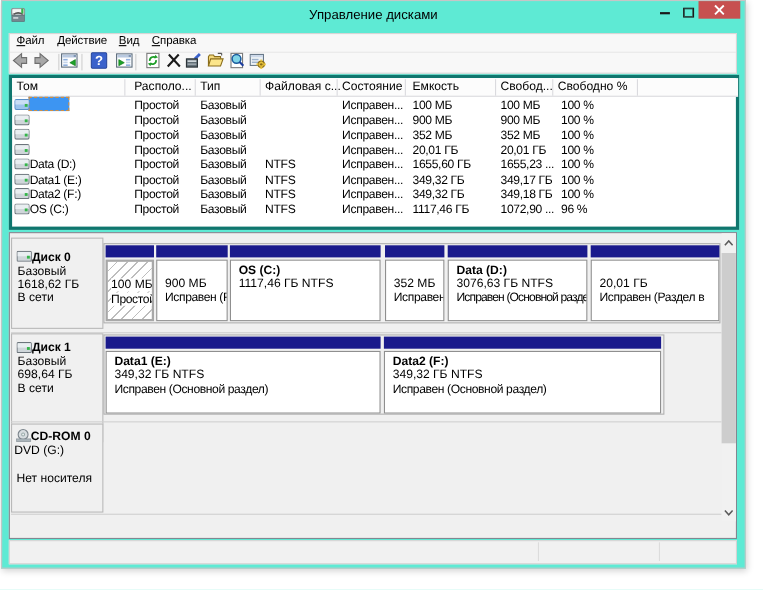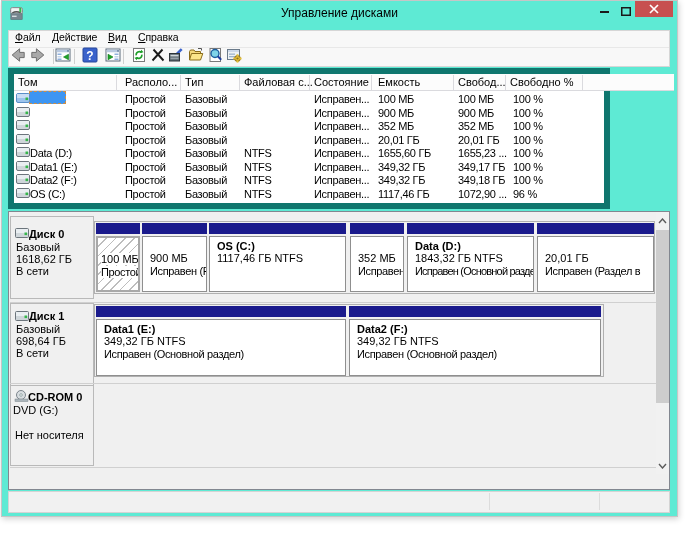--- a/index.html
+++ b/index.html
@@ -11,21 +11,21 @@
 #btn-min { position:absolute; left:598px; top:10px; width:9px; height:2px; background:#1a1a1a; }
 #btn-max { position:absolute; left:619px; top:6px; width:10px; height:9px; border:1px solid #1a1a1a; box-shadow:inset 0 0 0 0.5px #1a1a1a; background:transparent; }
 #btn-close { position:absolute; left:633px; top:0px; width:38px; height:16px; background:#c75050; }
 #btn-close svg { position:absolute; left:14px; top:3px; }
 #menubox { position:absolute; left:6px; top:29px; width:662px; height:37px; background:#f8f8f8; border:1px solid #d6d6d6; }
 #menubar { position:absolute; left:0; top:0; width:660px; height:17px; font-size:10.5px; letter-spacing:-0.1px; border-bottom:1px solid #e8e8e8;}
 #menubar span { position:absolute; top:0px; }
 #toolbar { position:absolute; left:0; top:16px; width:660px; height:18px; }
 .tsep { position:absolute; top:2px; width:1px; height:15px; background:#cfcfcf; }
 .ticon { position:absolute; top:0px; width:16px; height:16px; }
-#list { position:absolute; left:6px; top:67px; width:602px; height:141px; background:#fff; border:6px solid #0f766e; font-size:11px; }
+#list { position:absolute; left:6px; top:67px; width:664px; height:141px; background:#fff; border:3px solid #0f766e; font-size:11px; }
 #lhead { position:absolute; left:0; top:0; width:660px; height:17px; background:#fcfcfc; border-bottom:1px solid #dadade; }
 #lhead span { position:absolute; top:2px; color:#000; }
 .hsep { position:absolute; top:1px; width:1px; height:15px; background:#dadade; }
 .lrow { position:absolute; left:0; width:660px; height:14px;text-decoration:underline; }
 .lrow span { position:absolute; top:1px; white-space:nowrap; letter-spacing:-0.3px; }
 .c0 { left:16px; } .c1 { left:111px; } .c2 { left:171px; } .c3 { left:230px; } .c4 { left:300px; } .c5 { left:364px; } .c6 { left:444px; } .c7 { left:499px; }
 .dicon { position:absolute; left:2px; top:1px; width:14px; height:10px; }
 #selbox { position:absolute; left:15px; top:-1px; width:37px; height:13px; background:#3d95f2; border:1px dashed #cf8f45; }
 #graph { position:absolute; left:6px; top:210px; width:662px; height:279px; background:#f0f0f0; border:1px solid #828790; }
 .dlabel { position:absolute; left:1px; width:84px; background:#f0f0f0; border:1px solid #b9b9b9; font-size:11px; }
@@ -340,21 +340,21 @@
         <div class="band"></div>
         <div class="pbox">
             <span class="t2">352 МБ</span>
             <span class="t3">Исправен</span>
           </div>
       </div>
       <div class="part" style="left:312px; width:127px;">
         <div class="band"></div>
         <div class="pbox">
             <span class="t1">Data  (D:)</span>
-            <span class="t2">1843,32 ГБ NTFS</span>
+            <span class="t2">3076,63 ГБ NTFS</span>
             <span class="t3" style="letter-spacing:-0.8px">Исправен (Основной раздел)</span>
           </div>
       </div>
       <div class="part" style="left:442px; width:117px;">
         <div class="band"></div>
         <div class="pbox">
             <span class="t2">20,01 ГБ</span>
             <span class="t3">Исправен (Раздел в</span>
           </div>
       </div>

